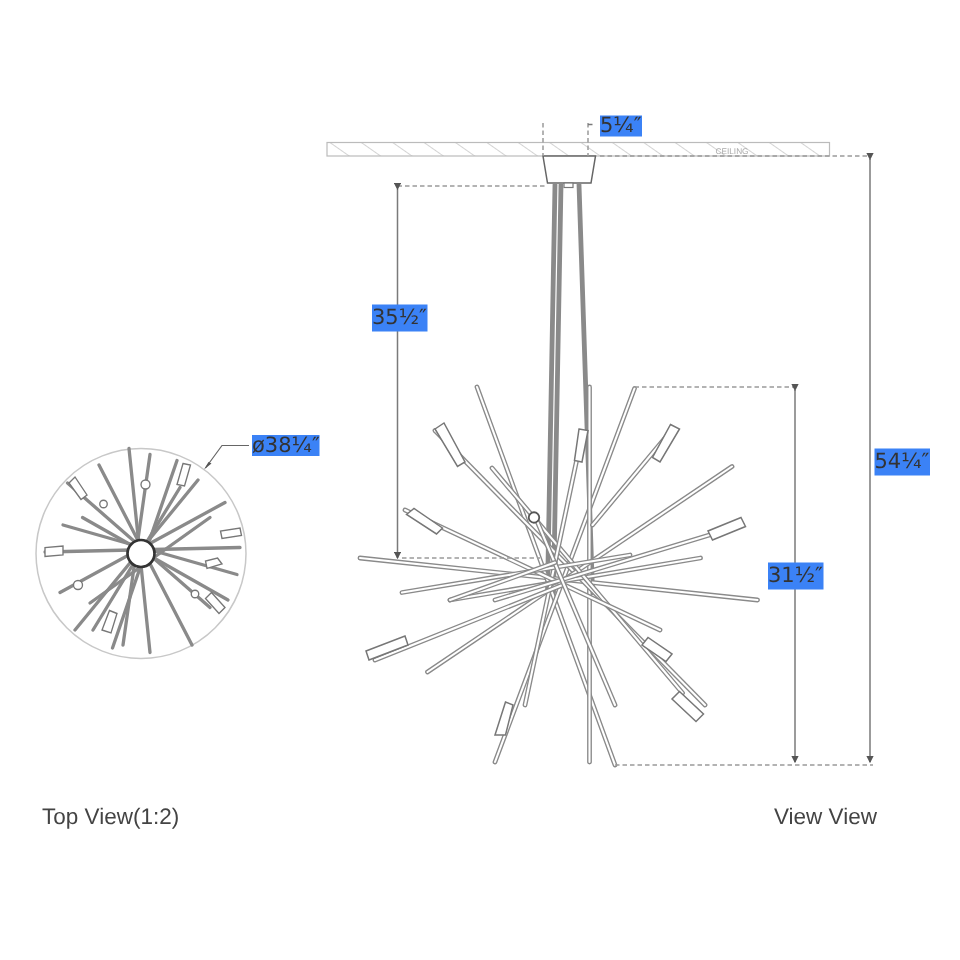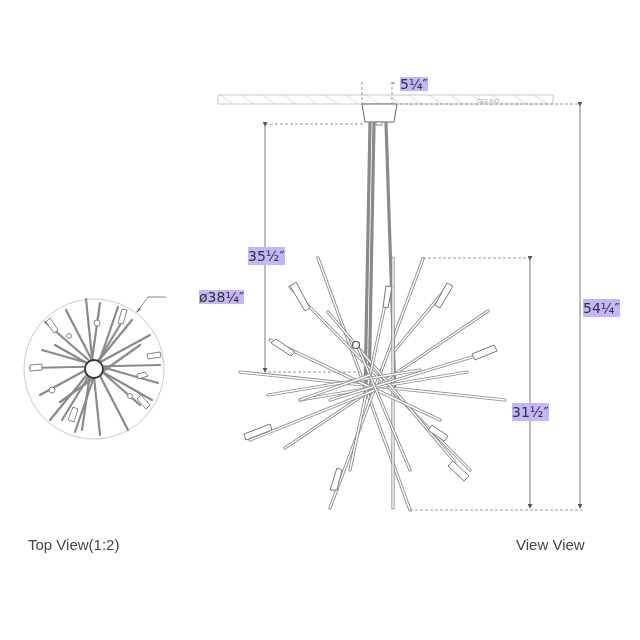--- a/index.html
+++ b/index.html
@@ -1,18 +1,18 @@
 <!DOCTYPE html>
 <html><head>
 <meta charset="utf-8">
 <style>
   html, body { margin:0; padding:0; background:#ffffff; }
   body { width:640px; height:640px; position:relative; overflow:hidden; font-family:"Liberation Sans", sans-serif; }
   #canvas { position:absolute; left:0; top:0; width:640px; height:640px; }
-  .label { position:absolute; color:#333; font-family:"DejaVu Sans", sans-serif; font-size:14px; white-space:nowrap; background:#c4b5fd; line-height:1; }
+  .label { position:absolute; color:#333; font-family:"DejaVu Sans", sans-serif; font-size:14px; white-space:nowrap; background:#3b82f6; line-height:1; }
   .caption { position:absolute; color:#444; font-family:"Liberation Sans", sans-serif; font-size:15px; white-space:nowrap; line-height:1;text-align:center; }
   .rod { stroke:#8a8a8a; stroke-width:3.2; stroke-linecap:round; fill:none; }
   .rodin { stroke:#ffffff; stroke-width:1.4; stroke-linecap:round; fill:none; }
   .dim { stroke:#7a7a7a; stroke-width:1; fill:none; }
   .dash { stroke:#9a9a9a; stroke-width:1; stroke-dasharray:3 2; fill:none; }
   .hatch { stroke:#b5b5b5; stroke-width:0.8; }
   .lamp { fill:#fff; stroke:#777; stroke-width:1; }
 </style>
 </head>
 <body>
@@ -137,19 +137,19 @@
       <circle cx="69" cy="336" r="2.5"></circle>
     </g>
     <circle cx="94" cy="369" r="9" fill="#fff" stroke="#333" stroke-width="1.8"></circle>
 
     <polyline points="137,312 148,297 166,297" fill="none" stroke="#666" stroke-width="0.8"></polyline>
     <path d="M136,313 L141,309 L139,308 Z" fill="#555"></path>
   </g>
 </svg>
 
 <div class="label" style="left:400px; top:77px;">5¼″</div>
-<div class="label" style="left:248px; top:203px; padding:2px 0;margin-top:44px;">35½″</div>
-<div class="label" style="left:512px; top:403px; padding:2px 0;text-align:center;">31½″</div>
+<div class="label" style="left:248px; top:203px; padding:2px 0;">35½″</div>
+<div class="label" style="left:512px; top:375px; padding:2px 0;text-align:center;">31½″</div>
 <div class="label" style="left:563px; top:299px; padding:2px 0;margin-left:20px;">54¼″</div>
-<div class="label" style="left:168px; top:290px;margin-left:31px;">ø38¼″</div>
+<div class="label" style="left:168px; top:290px;">ø38¼″</div>
 
 <div class="caption" style="left:28px; top:537px;">Top View(1:2)</div>
 <div class="caption" style="left:516px; top:537px;">View View</div>
 
 </body></html>

